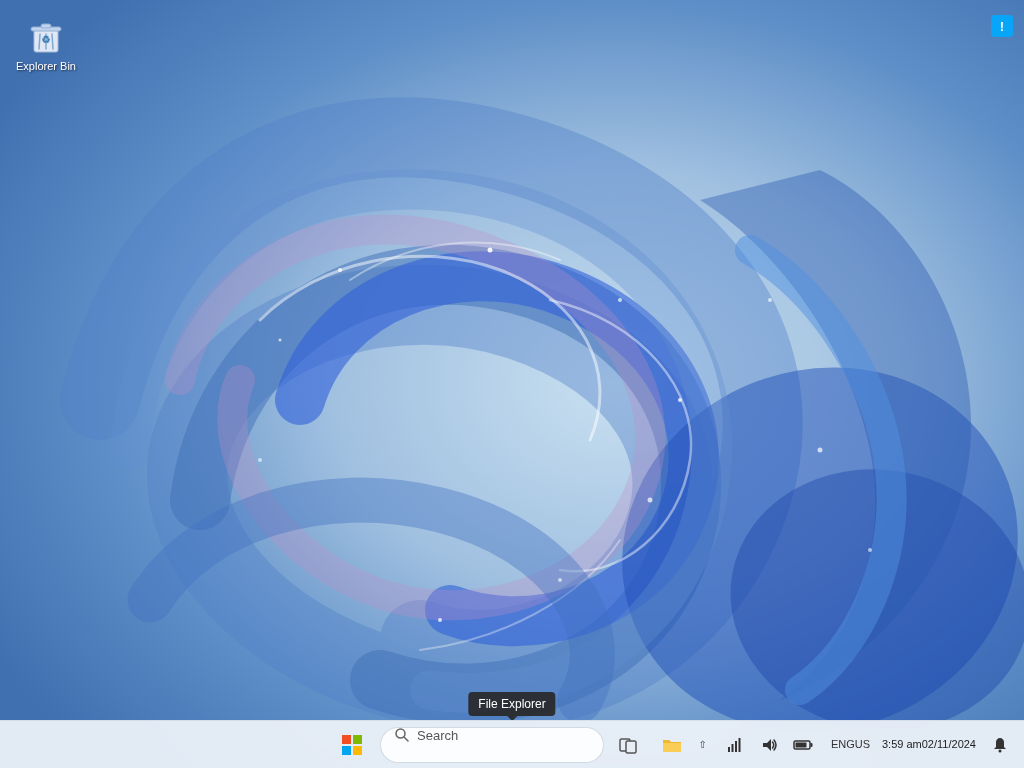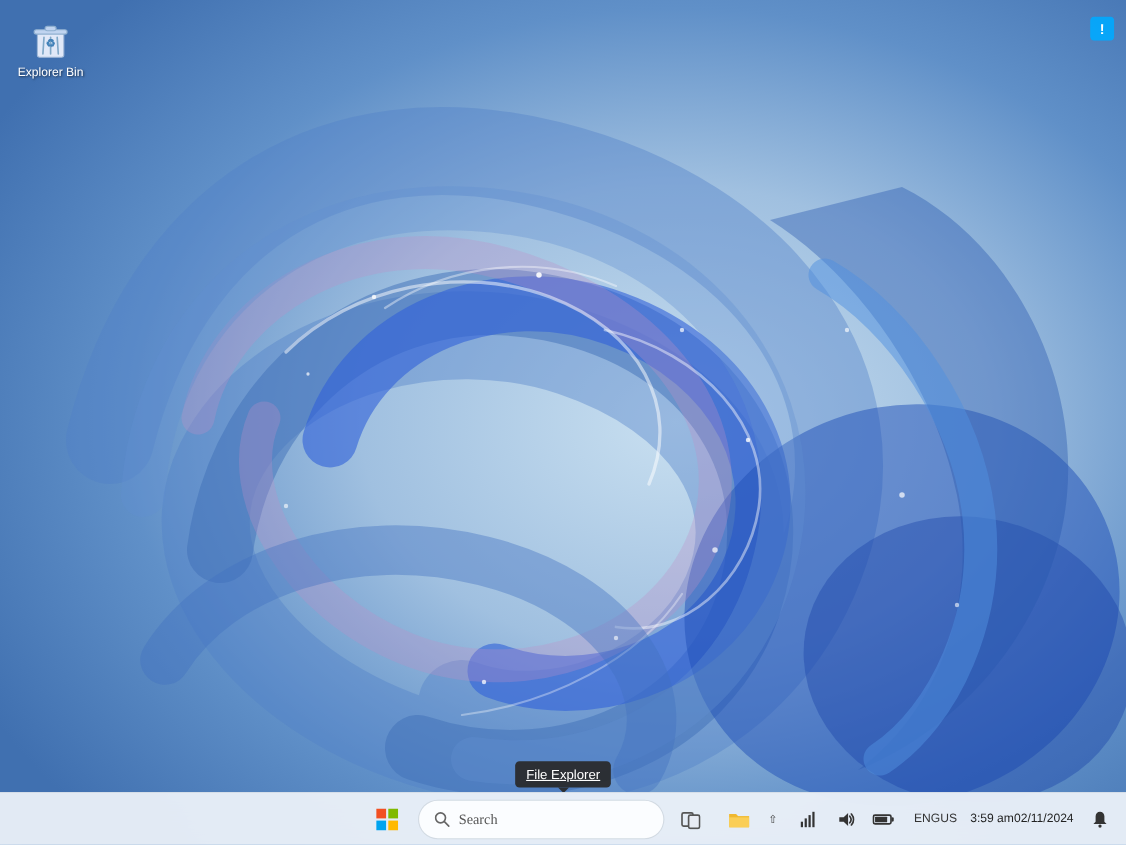--- a/index.html
+++ b/index.html
@@ -94,30 +94,29 @@
       align-items: center;
       justify-content: center;
       border-radius: 4px;
       cursor: pointer;
       margin-right: 4px;
     }
 
     
     #search-bar {
       display: flex;
-      align-items: center;
+      align-items: flex-start;
       background: rgba(255,255,255,0.85);
       border: 1px solid rgba(200,210,220,0.8);
       border-radius: 20px;
       padding: 0 14px;
       height: 36px;
       width: 224px;
       cursor: text;
       gap: 8px;
-      font-family: Liberation Serif, serif;
     }
     .search-icon-svg {
       color: #666;
       flex-shrink: 0;
     }
     .search-text {
       font-size: 13px;
       color: #555;
       user-select: none;
     }
@@ -151,21 +150,20 @@
       bottom: 52px;
       left: 50%;
       transform: translateX(-50%);
       background: rgba(40, 40, 40, 0.92);
       color: white;
       font-size: 12px;
       padding: 5px 10px;
       border-radius: 4px;
       white-space: nowrap;
       pointer-events: none;
-      text-decoration: underline;
     }
     #file-explorer-tooltip::after {
       content: '';
       position: absolute;
       bottom: -5px;
       left: 50%;
       transform: translateX(-50%);
       width: 0;
       height: 0;
       border-left: 5px solid transparent;

